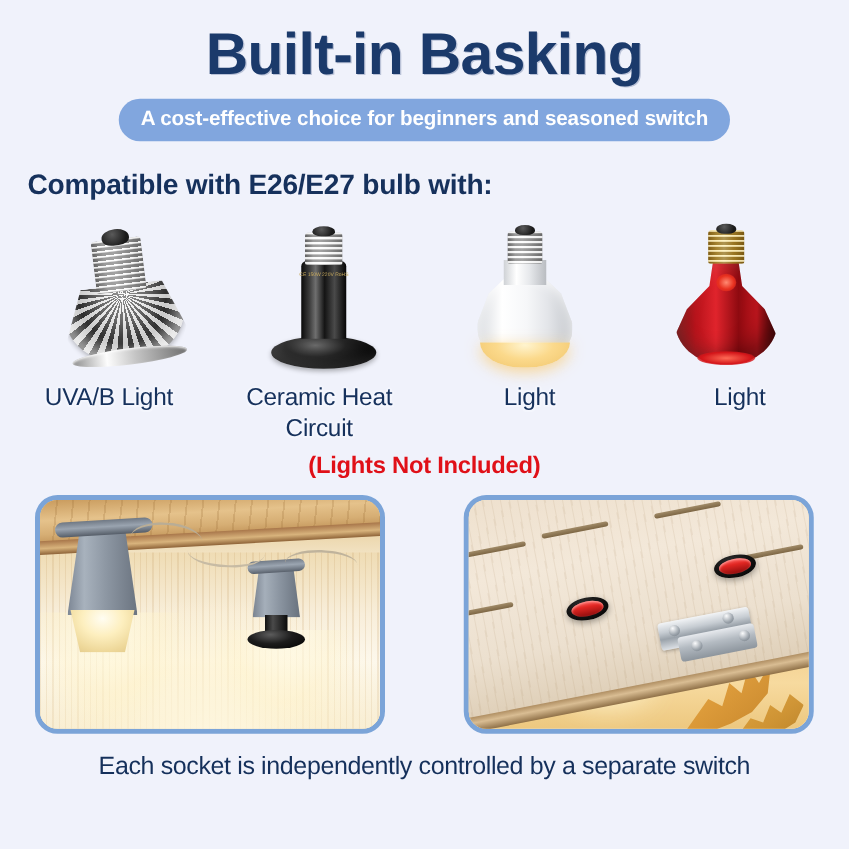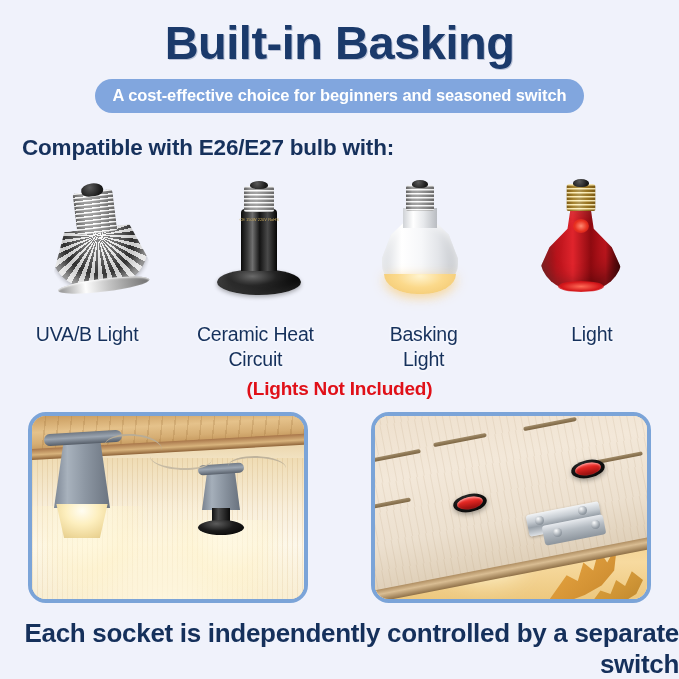--- a/index.html
+++ b/index.html
@@ -241,21 +241,21 @@
     height: 11px;
     background: radial-gradient(ellipse, #ff6a55 0%, #d4161a 60%, rgba(120,0,0,0) 100%);
     border-radius: 50%;
     z-index: 3;
   }
 
   
   .label-row {
     display: flex;
     padding: 0 3px;
-    margin-top: 22px;
+    margin-top: 6px;
     justify-content: flex-end;
   }
   .label-cell {
     flex: 1;
     text-align: center;
     color: #16315c;
     font-size: 19.5px;
     font-weight: normal;
     line-height: 25px;
     letter-spacing: -0.2px;
@@ -513,24 +513,24 @@
     position: absolute; left: 212px; bottom: -10px;
     width: 56px; height: 44px;
     background: linear-gradient(140deg, #dfa035 0%, #c98a26 60%, #b0771c 100%);
     clip-path: polygon(0% 100%, 24% 58%, 42% 66%, 52% 34%, 68% 48%, 80% 14%, 100% 34%, 88% 66%, 60% 88%, 26% 100%);
     opacity: 0.85;
     z-index: 3;
   }
 
   
   .footer-caption {
-    text-align: right;
+    text-align: center;
     color: #15305b;
-    font-size: 26px;
-    font-weight: bold;
+    font-size: 20px;
+    font-weight: normal;
     margin-top: 15px;
     letter-spacing: -0.3px;
   }
 </style>
 </head>
 <body>
 
 <div class="page-title">Built-in Basking</div>
 
 <div class="subtitle-pill-wrap">
@@ -580,21 +580,20 @@
 <div class="label-row">
   <div class="label-cell">
     <span>UVA/B Light</span>
     <span></span>
   </div>
   <div class="label-cell">
     <span>Ceramic Heat</span>
     <span>Circuit</span>
   </div>
   <div class="label-cell">
-    <span>Basking</span>
     <span>Light</span>
   </div>
   <div class="label-cell">
     <span>Light</span>
   </div>
 </div>
 
 <div class="not-included">(Lights Not Included)</div>
 
 <div class="photo-row">

